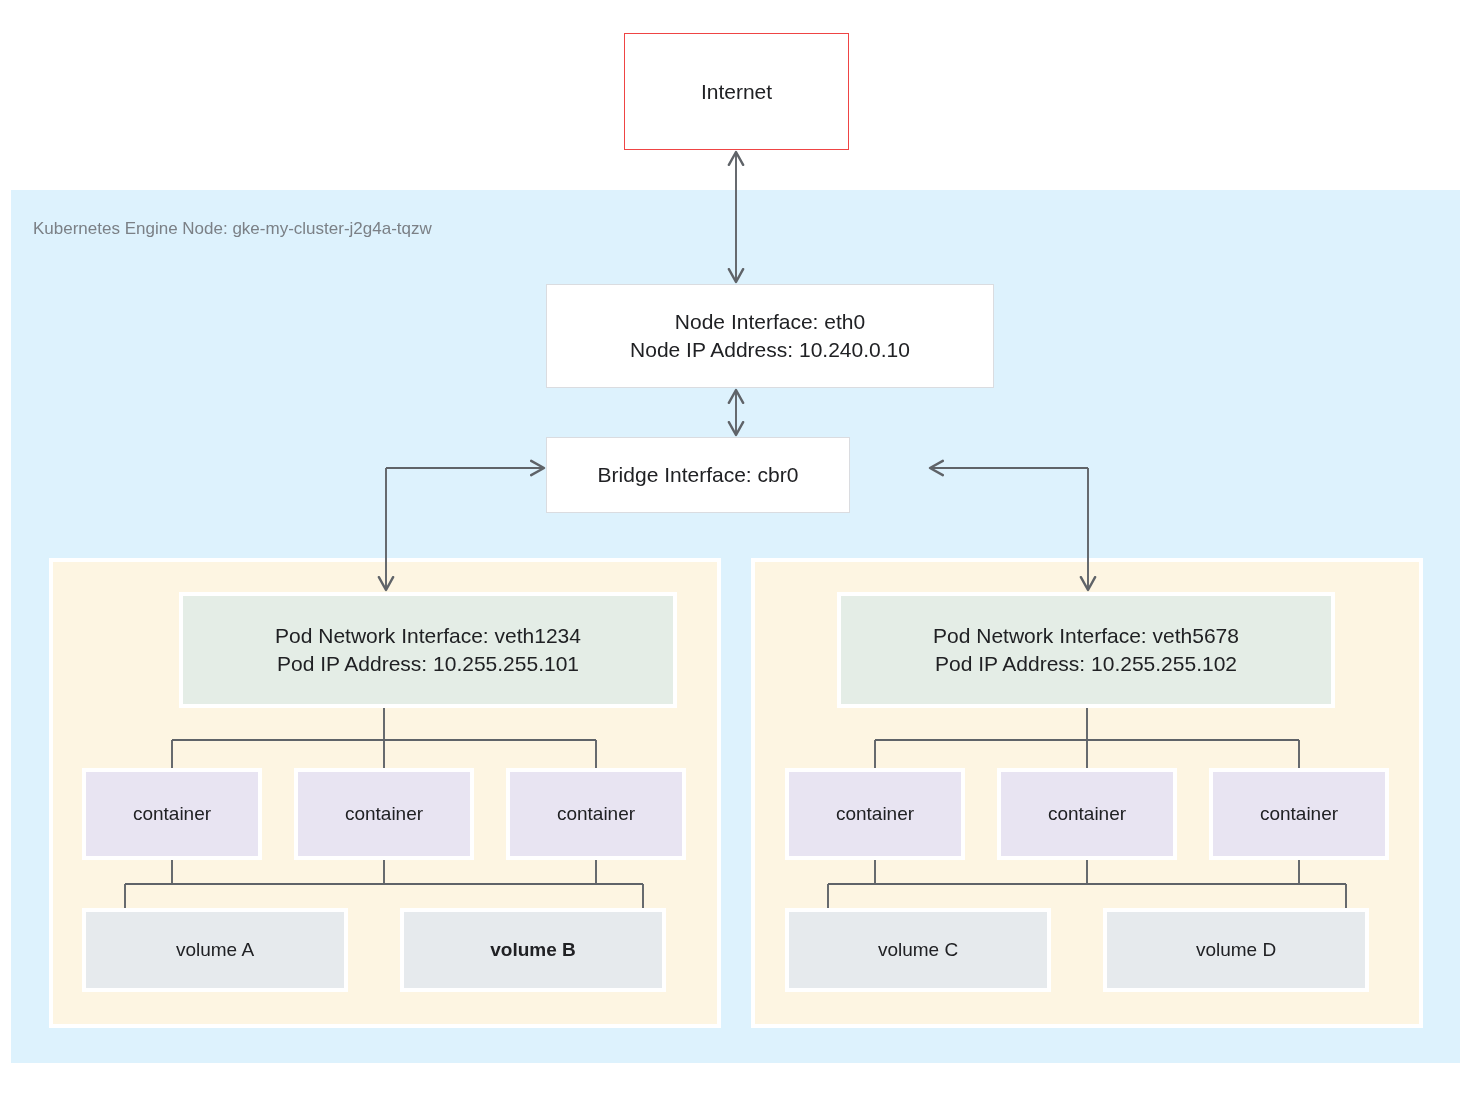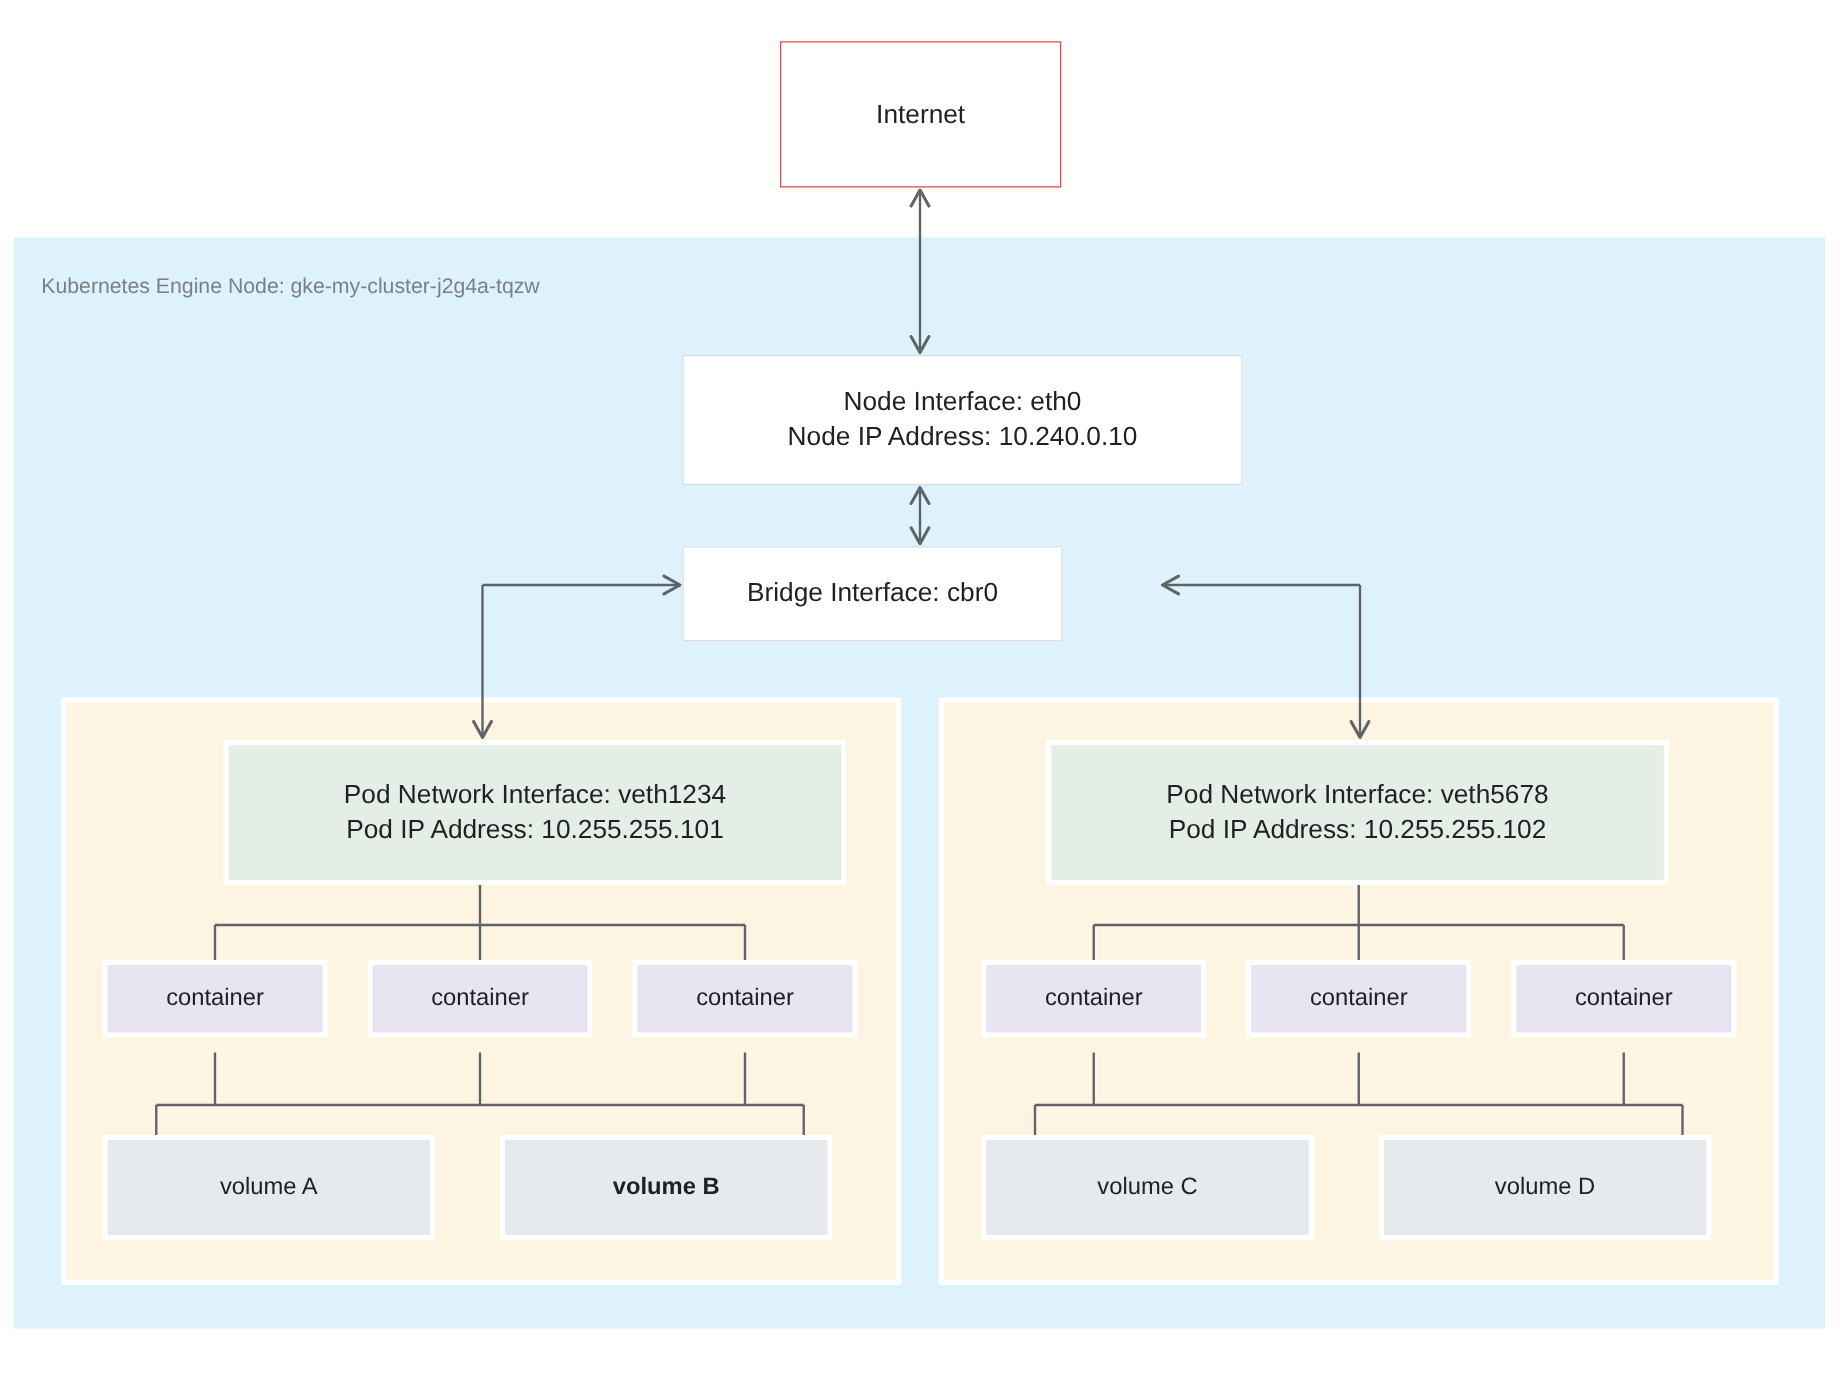--- a/index.html
+++ b/index.html
@@ -120,21 +120,21 @@
     font-size: 21px;
     box-shadow: 0 0 0 4px #ffffff;
   }
   #pod-iface-1 { left: 139px; top: 596px; margin-left: 44px; }
   #pod-iface-2 { left: 841px; top: 596px; align-items: center; }
 
   
   .container-box {
     background: #e8e4f2;
     width: 172px;
-    height: 54px;
+    height: 84px;
     font-size: 19px;
     box-shadow: 0 0 0 4px #ffffff;
   }
   #container-1-1 { left: 86px;  top: 772px; }
   #container-1-2 { left: 298px; top: 772px; }
   #container-1-3 { left: 510px; top: 772px; }
   #container-2-1 { left: 789px;  top: 772px; }
   #container-2-2 { left: 1001px; top: 772px; }
   #container-2-3 { left: 1213px; top: 772px; }
 

